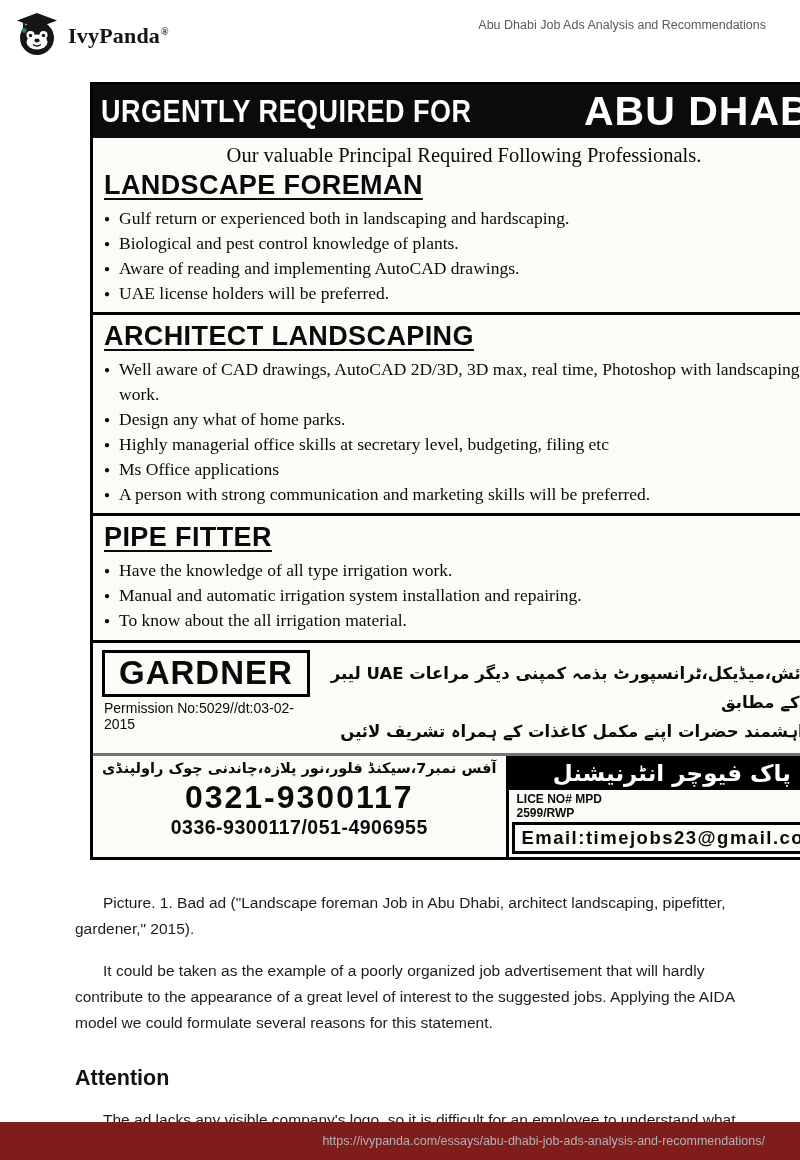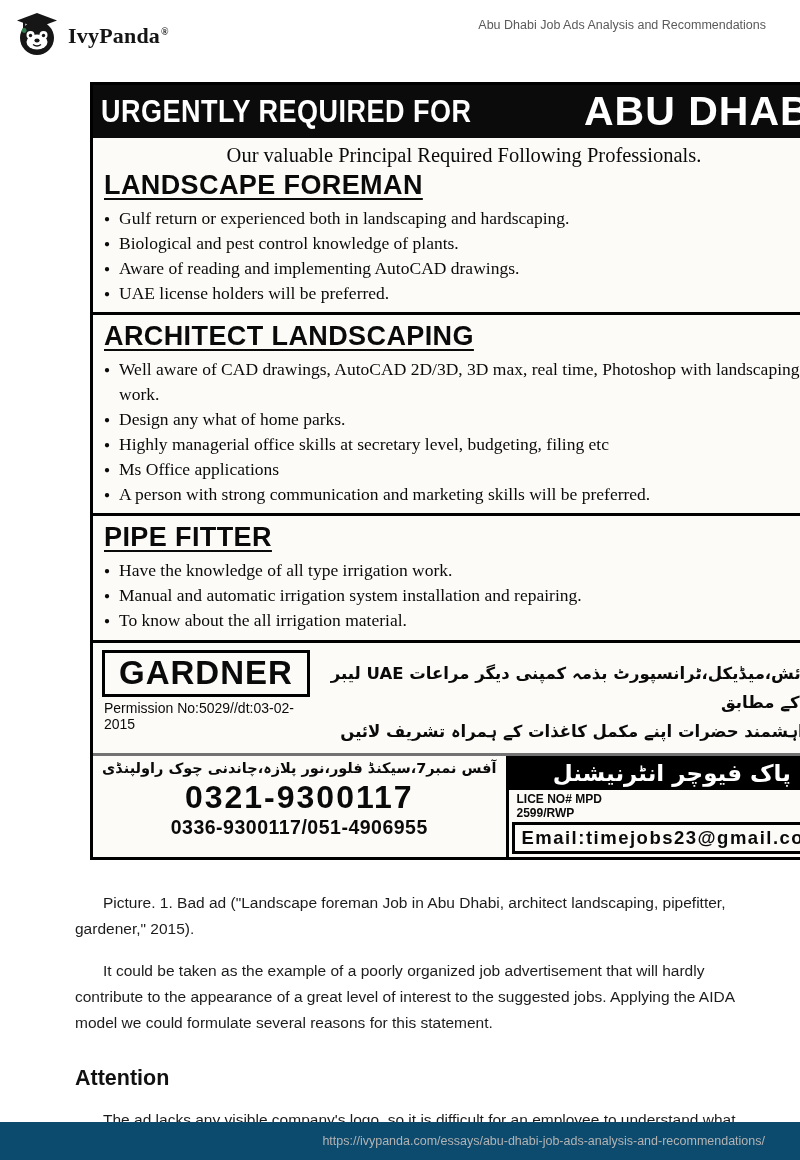--- a/index.html
+++ b/index.html
@@ -59,21 +59,21 @@
 
   
   .content { padding:0 64px 0 75px; }
   .para { font-size:15.5px; line-height:26px; color:#1c1c1c; text-indent:28px; margin-top:16px; }
   .para.caption { margin-top:30px; }
   .attention-heading { font-size:21.5px; font-weight:bold; color:#111; margin:30px 0 0; }
   .para.after-heading { margin-top:16px; }
 
   
   .page-footer { position:absolute; left:0; right:0; bottom:0; height:38px;
-    background:#0c4a6e; display:flex; align-items:center; justify-content:flex-end;
+    background:#7f1d1d; display:flex; align-items:center; justify-content:flex-end;
     padding-right:35px; }
   .footer-url { font-size:12.5px; color:#b3b3b3; text-decoration:none; }
 </style>
 </head>
 <body>
 
 <div class="page-header">
   <a class="brand">
     <span>
       <svg width="46" height="48" viewBox="0 0 46 48">

